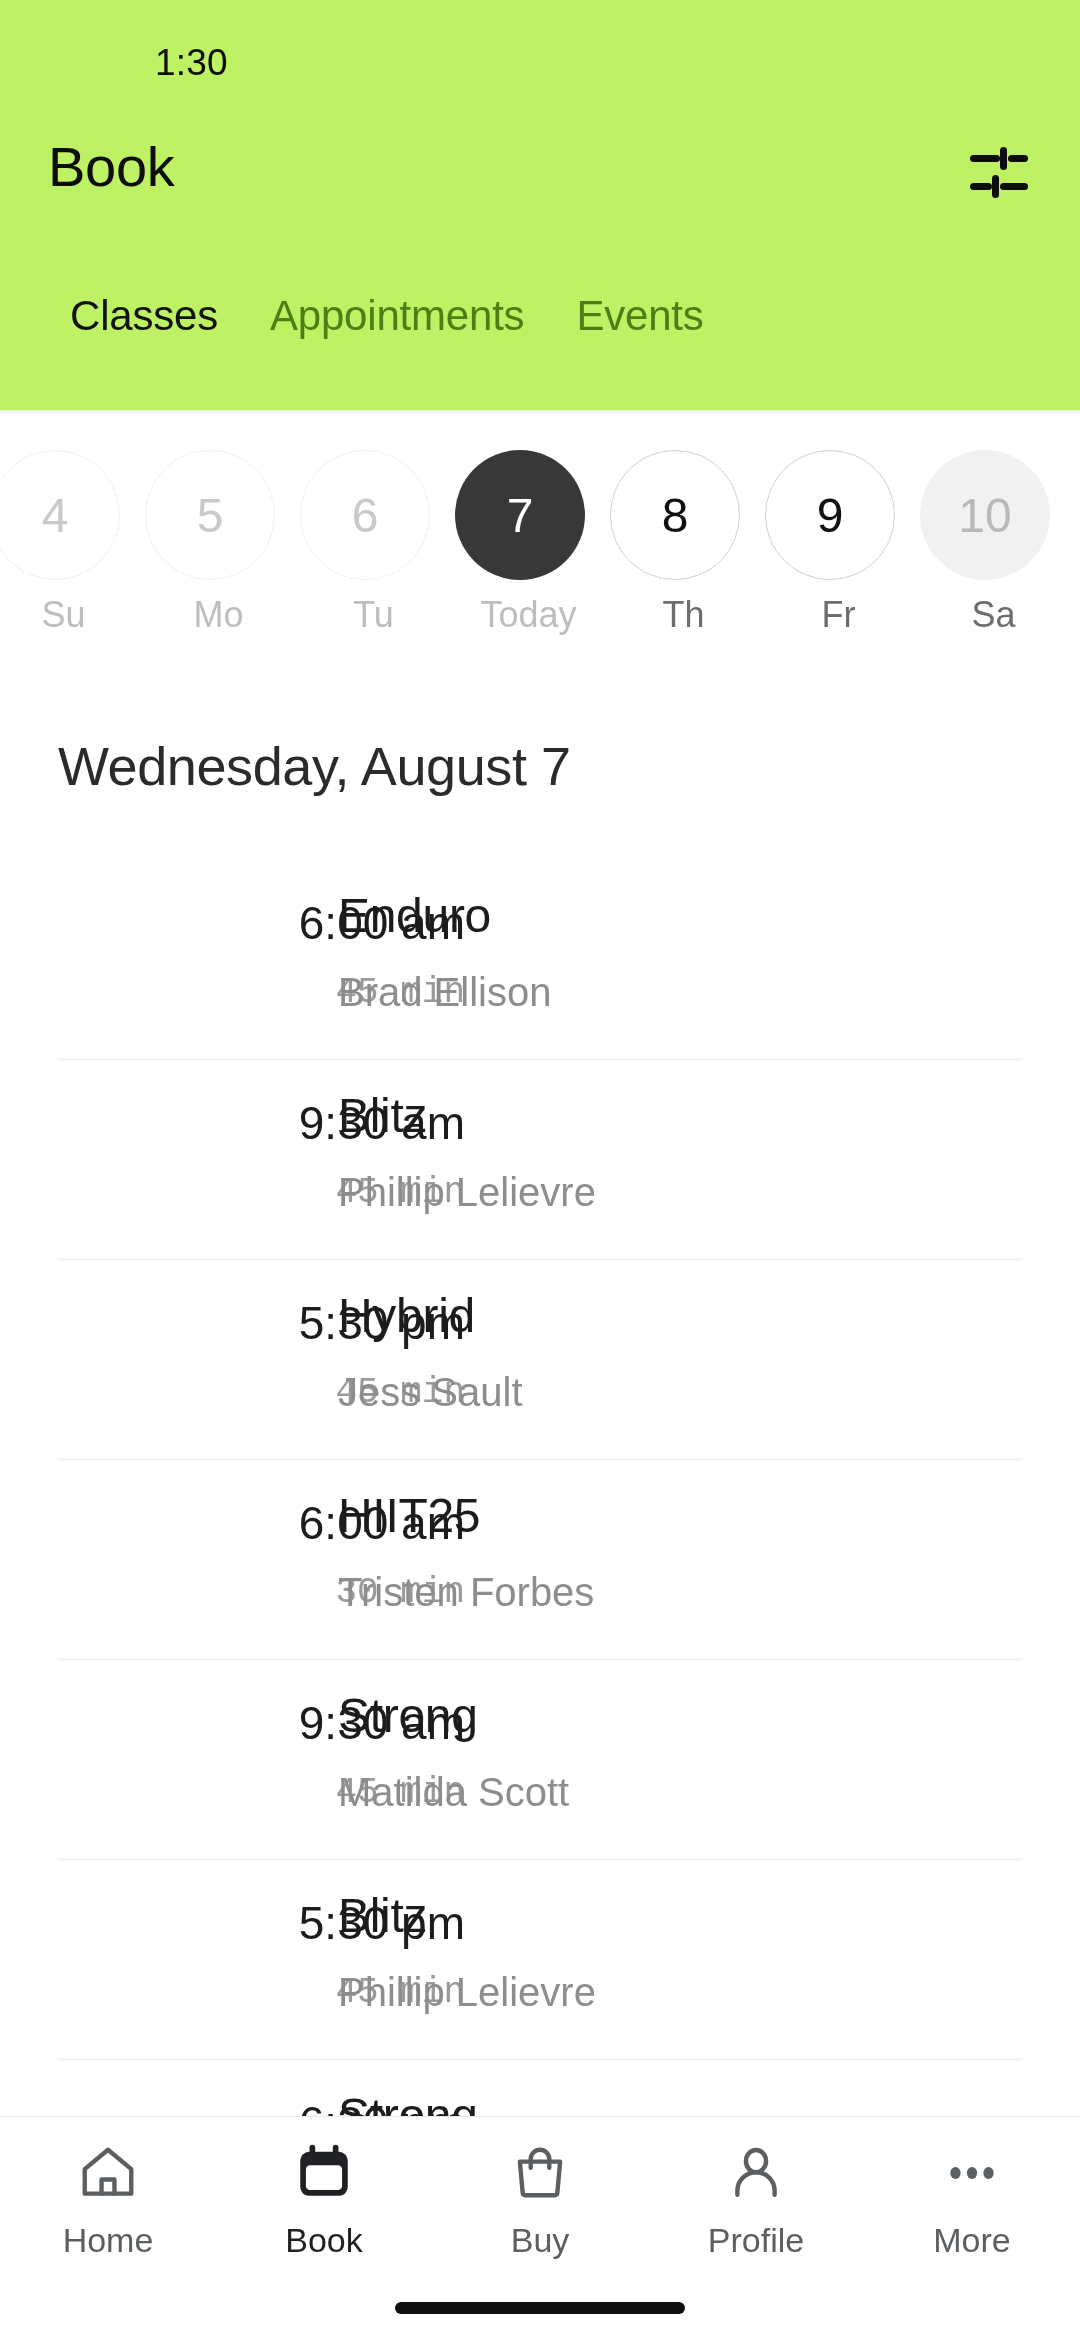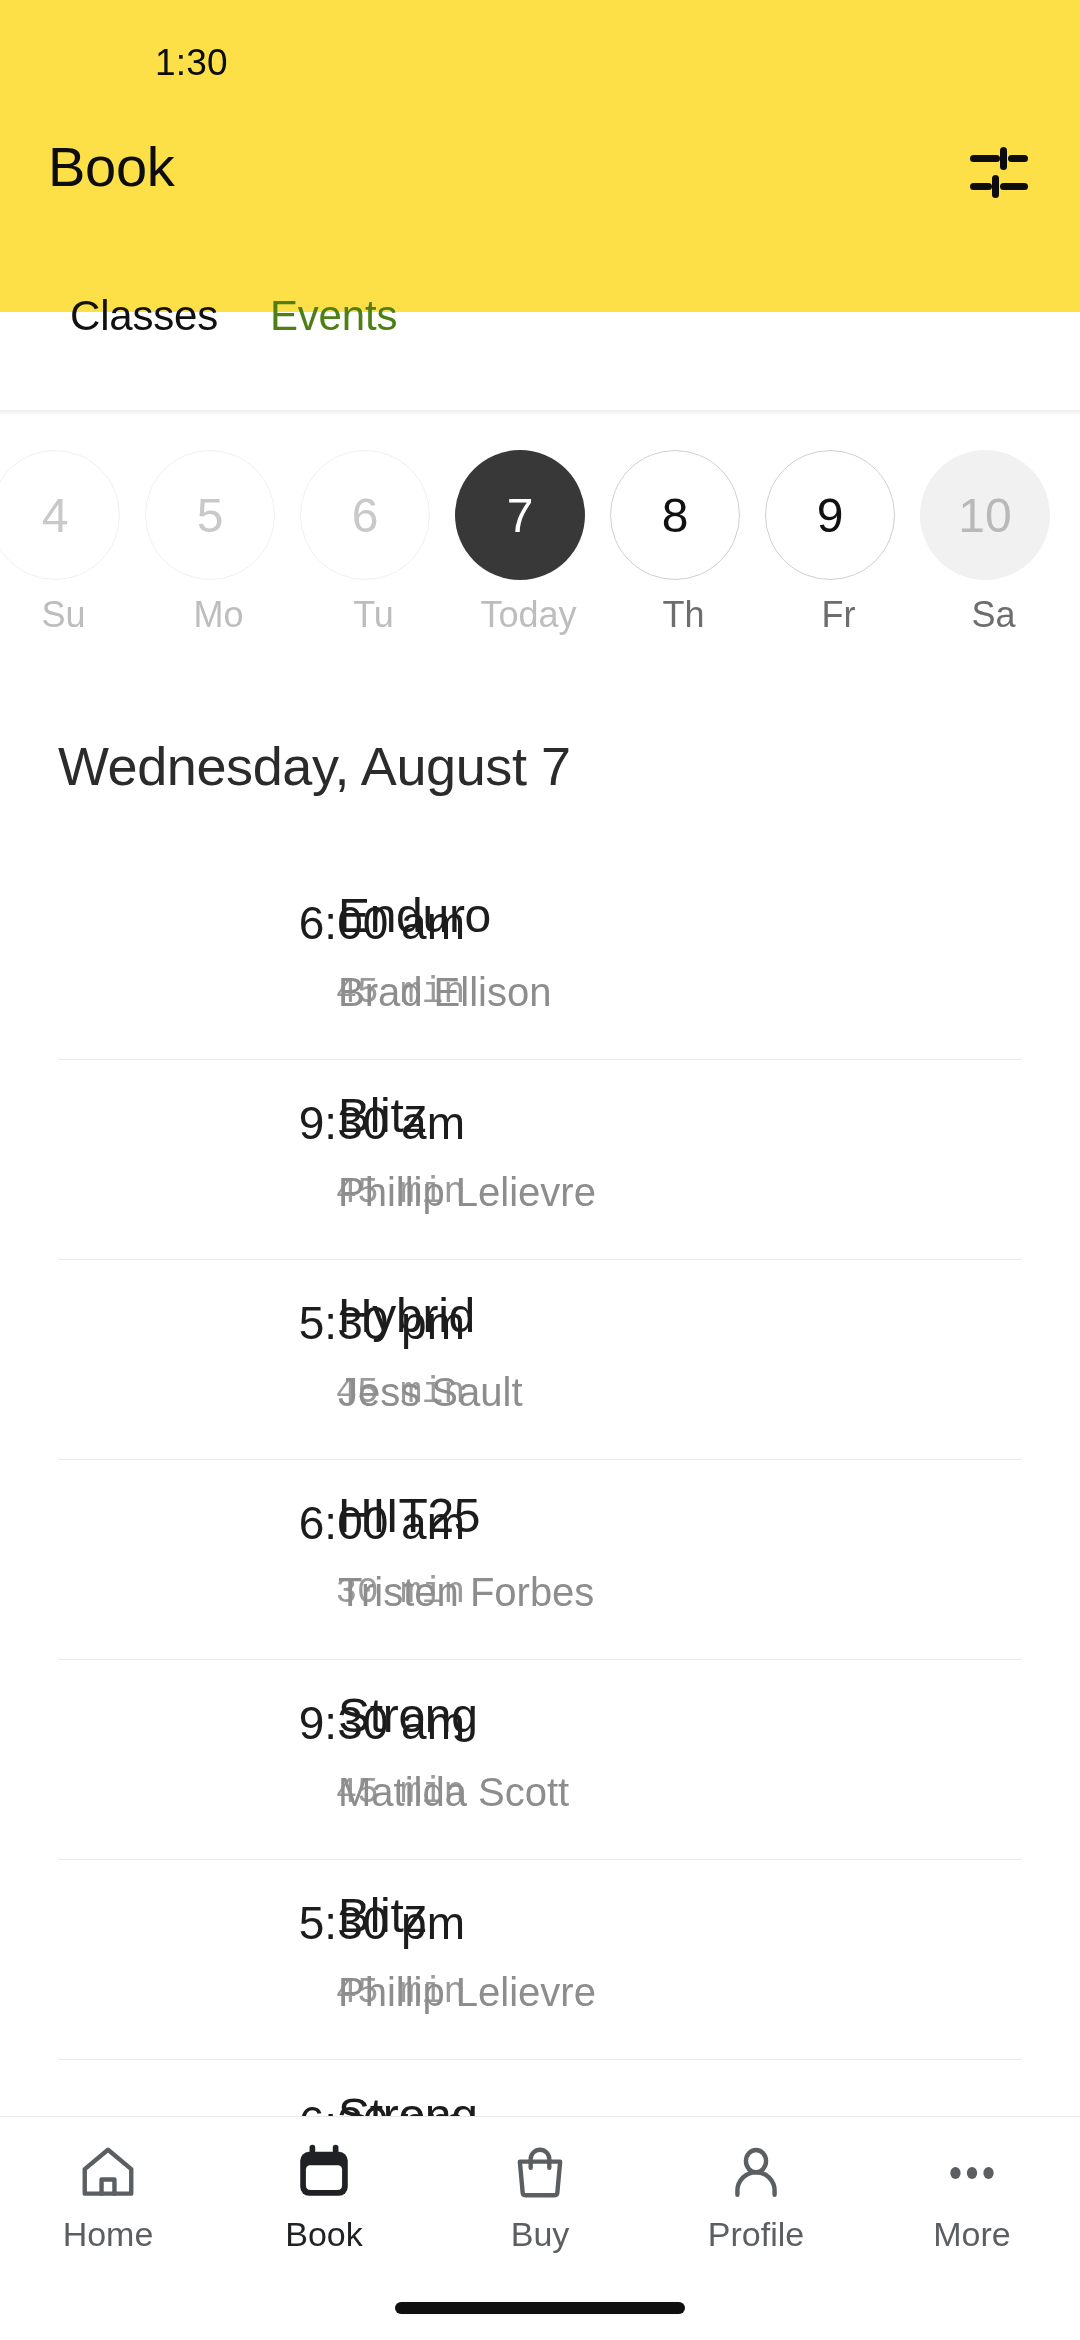--- a/index.html
+++ b/index.html
@@ -6,22 +6,22 @@
   html, body {
     width:1080px; height:2340px;
     background:#ffffff;
     font-family:"Liberation Sans", sans-serif;
     overflow:hidden;
   }
   .phone { position:relative; width:1080px; height:2340px; background:#fff; }
 
   
   .header {
-    position:absolute; top:0; left:0; width:1080px; height:312px;
-    background:#fde047;
+    position:absolute; top:0; left:0; width:1080px; height:410px;
+    background:#bef264;
   }
   .statusbar {
     position:absolute; top:0; left:0; width:1080px; height:106px;
   }
   .status-time {
     position:absolute; left:155px; top:42px;
     font-size:37px; color:#0d0d0d; letter-spacing:0.2px;
   }
   .appbar {
     position:absolute; top:106px; left:0; width:1080px; height:130px;
@@ -108,21 +108,21 @@
   .bottomnav {
     position:absolute; left:0; bottom:0; width:1080px; height:224px;
     background:#ffffff; border-top:1.5px solid #e8e8e8;
     display:flex; align-items:flex-start;
   }
   .navitem {
     flex:1; display:flex; flex-direction:column; align-items:center;
     padding-top:22px;
   }
   .navicon { height:68px; display:flex; align-items:center; justify-content:center; }
-  .navlabel { margin-top:8px; font-size:34px; color:#5b5f62; }
+  .navlabel { margin-top:14px; font-size:34px; color:#5b5f62; }
   .navitem.active .navlabel { color:#1f2124; }
   .homeindicator {
     position:absolute; left:50%; transform:translateX(-50%);
     bottom:26px; width:290px; height:12px; border-radius:6px;
     background:#0f0f0f;
   }
 </style>
 </head>
 <body>
 
@@ -143,20 +143,21 @@
           <rect x="32" y="0" width="7" height="23" rx="3.5" fill="#0d0d0d"></rect>
           <rect x="2" y="36" width="22" height="7" rx="3.5" fill="#0d0d0d"></rect>
           <rect x="32" y="36" width="28" height="7" rx="3.5" fill="#0d0d0d"></rect>
           <rect x="24" y="28" width="7" height="23" rx="3.5" fill="#0d0d0d"></rect>
         </svg>
       </div>
     </div>
 
     <div class="tabs">
       <div class="tab active">Classes</div>
+      <div class="tab inactive">Appointments</div>
       <div class="tab inactive">Events</div>
     </div>
   </div>
   <div class="header-shadow"></div>
 
   <div class="datestrip">
 
     <div class="day" style="left:-18px;">
       <div class="day-circle past">4</div>
       <div class="day-label">Su</div>

